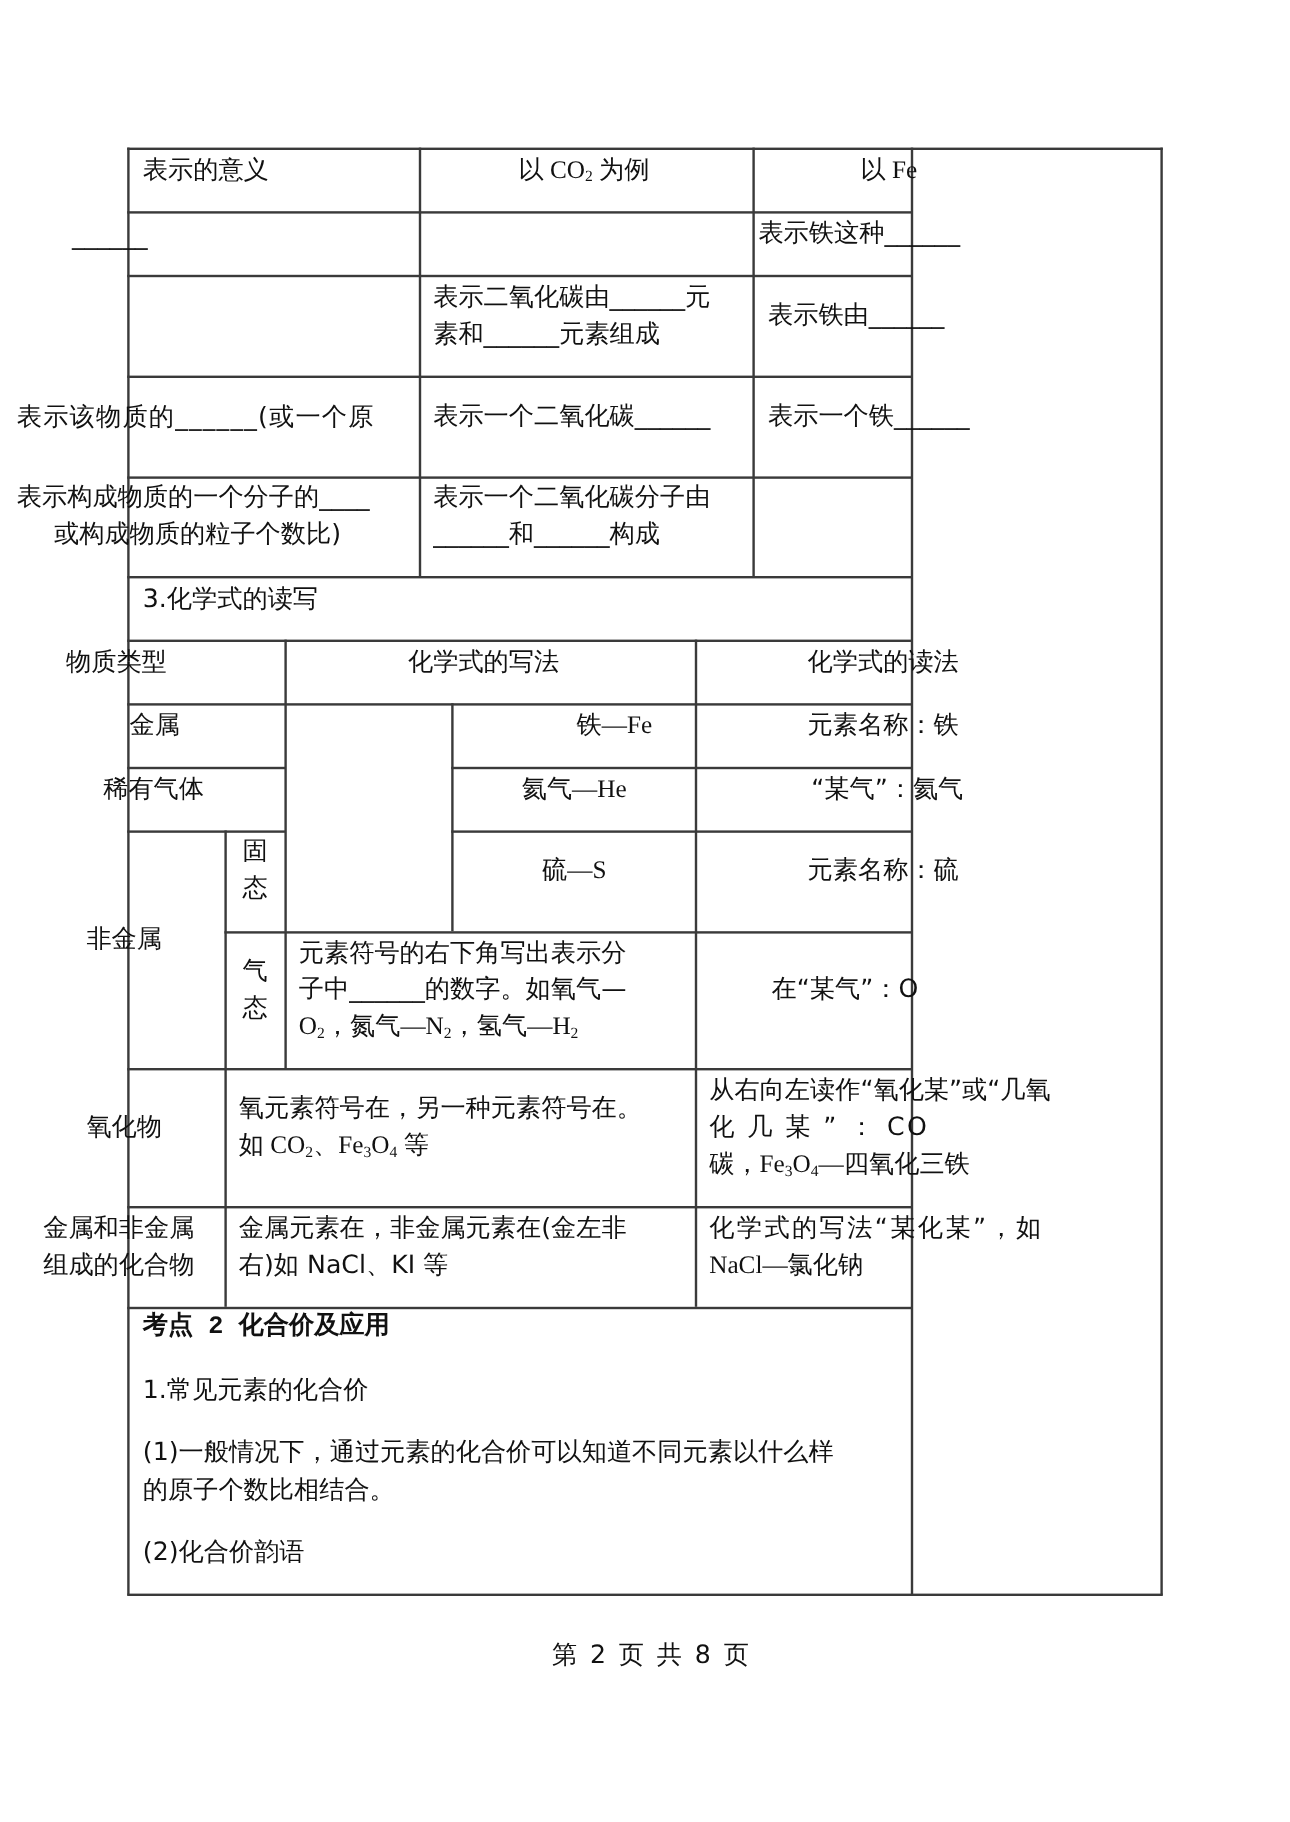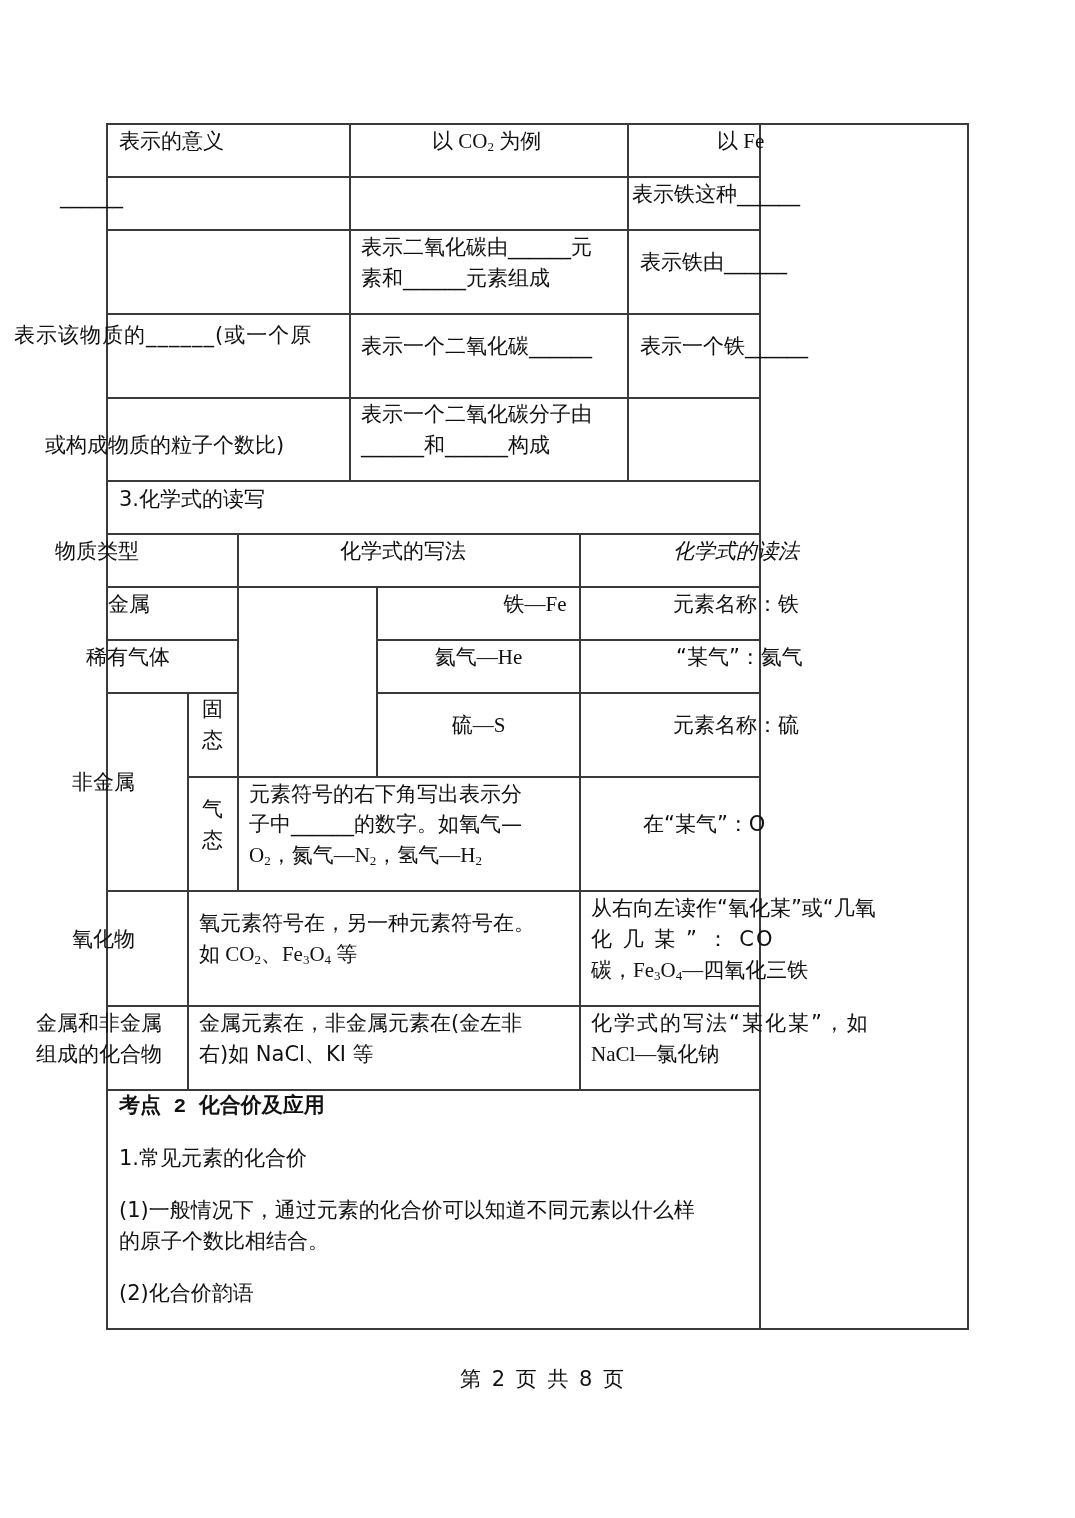--- a/index.html
+++ b/index.html
@@ -41,24 +41,25 @@
   </div>
   <div class="t serif" style="left:717px; top:126px;">以 Fe</div>
 
   <div class="t" style="left:60px; top:181px;">______</div>
   <div class="t" style="left:632px; top:179px;">表示铁这种______</div>
 
   <div class="t" style="left:361px; top:232px;">表示二氧化碳由______元</div>
   <div class="t" style="left:361px; top:263px;">素和______元素组成</div>
   <div class="t" style="left:640px; top:247px;">表示铁由______</div>
 
-  <div class="t" style="left:14px; top:320px; letter-spacing:1px;">表示该物质的______(或一个原</div>
+  <div class="t" style="left:14px; top:332px; letter-spacing:1px;">表示该物质的______(或一个原</div>
   <div class="t" style="left:361px; top:331px;">表示一个二氧化碳______</div>
   <div class="t" style="left:640px; top:331px;">表示一个铁______</div>
 
+  <div class="t" style="left:14px; top:399px;">表示构成物质的一个分子的____</div>
   <div class="t" style="left:45px; top:430px;">或构成物质的粒子个数比)</div>
   <div class="t" style="left:361px; top:399px;">表示一个二氧化碳分子由</div>
   <div class="t" style="left:361px; top:430px;">______和______构成</div>
 
   <div class="t" style="left:119px; top:484px;">3.化学式的读写</div>
   <div class="line h" style="left:106px; top:533px; width:654px;"></div>
 
   <div class="line v" style="left:237px; top:533px; height:243px;"></div>
 
   <div class="line v" style="left:579px; top:533px; height:556px;"></div>
@@ -74,24 +75,24 @@
   <div class="line h" style="left:376px; top:639px; width:384px;"></div>
   <div class="line h" style="left:106px; top:692px; width:132px;"></div>
   <div class="line h" style="left:376px; top:692px; width:384px;"></div>
   <div class="line h" style="left:187px; top:776px; width:573px;"></div>
   <div class="line h" style="left:106px; top:890px; width:654px;"></div>
   <div class="line h" style="left:106px; top:1005px; width:654px;"></div>
   <div class="line h" style="left:106px; top:1089px; width:654px;"></div>
 
   <div class="t" style="left:55px; top:536px;">物质类型</div>
   <div class="t" style="left:340px; top:536px;">化学式的写法</div>
-  <div class="t" style="left:673px; top:536px;font-style:italic;">化学式的读法</div>
+  <div class="t" style="left:673px; top:536px;">化学式的读法</div>
 
   <div class="t" style="left:108px; top:589px;">金属</div>
-  <div class="t c serif" style="left:382px; top:589px; width:242px;padding-left:32px;">铁—Fe</div>
+  <div class="t c serif" style="left:359px; top:589px; width:242px;padding-left:32px;">铁—Fe</div>
   <div class="t" style="left:673px; top:589px;">元素名称：铁</div>
 
   <div class="t" style="left:86px; top:642px;">稀有气体</div>
   <div class="t c serif" style="left:378px; top:642px; width:201px;">氦气—He</div>
   <div class="t" style="left:676px; top:642px;">“某气”：氦气</div>
 
   <div class="t" style="left:72px; top:767px;">非金属</div>
 
   <div class="t" style="left:202px; top:694px;">固</div>
   <div class="t" style="left:202px; top:725px;">态</div>

